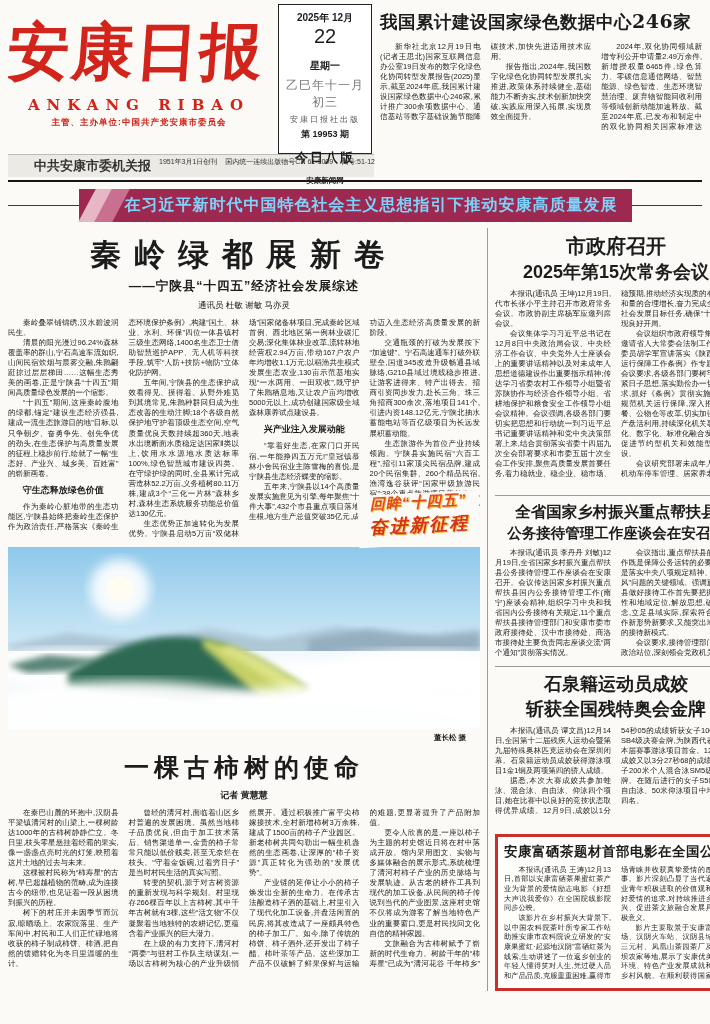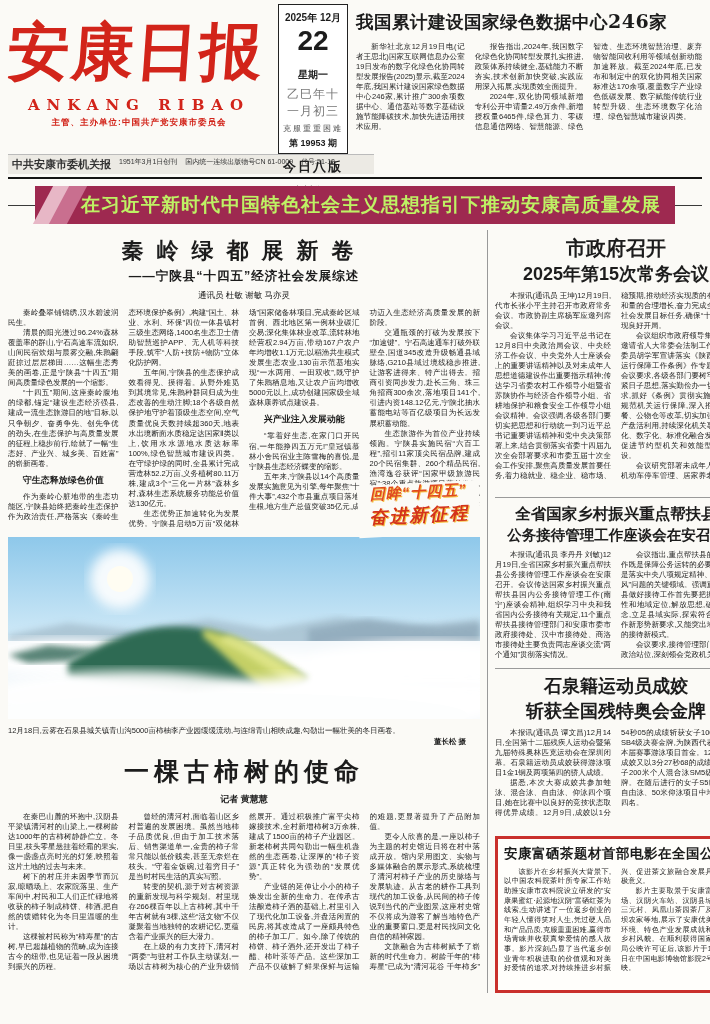--- a/index.html
+++ b/index.html
@@ -4,56 +4,56 @@
 <style>
   html,body{margin:0;padding:0;}
   body{width:710px;height:1024px;background:#f2f0ea;font-family:"Liberation Sans","DejaVu Sans",sans-serif;color:#1c1c1c;}
   #paper{position:relative;width:710px;height:1024px;background:#fbfaf6;overflow:hidden;box-sizing:border-box;padding:4px 8px;}
   
   .hdr{display:flex;gap:8px;}
   .masthead{width:262px;position:relative;}
   .mast-title{font-family:"DejaVu Serif","Liberation Serif",serif;font-weight:bold;color:#d2241a;font-size:62px;line-height:1.35;letter-spacing:2px;transform:skewX(-4deg);white-space:nowrap;padding-top:6px;}
   .mast-latin{font-family:"DejaVu Serif",serif;color:#d2241a;font-weight:bold;font-size:15px;letter-spacing:7px;text-align:center;margin-top:2px;}
   .mast-organ{color:#d2241a;font-weight:bold;font-size:8.5px;text-align:center;letter-spacing:1px;margin-top:3px;}
-  .datebox{width:70px;border:1.5px solid #222;box-sizing:border-box;text-align:center;padding:6px 2px 2px;height:150px;background:#fff;}
+  .datebox{width:94px;border:1.5px solid #222;box-sizing:border-box;text-align:center;padding:6px 2px 2px;height:150px;background:#fff;}
   .datebox .ym{font-size:10px;font-weight:bold;}
-  .datebox .day{font-size:28px;font-weight:bold;line-height:1.15;}
+  .datebox .day{font-size:20px;font-weight:normal;line-height:1.15;}
   .datebox .wd{font-size:10px;font-weight:bold;margin-top:11px;}
   .datebox .lunar{font-size:12px;color:#777;margin-top:4px;letter-spacing:1px;}
   .datebox .pub{font-size:8px;color:#555;margin-top:3px;letter-spacing:2px;}
   .datebox .issue{font-size:9px;font-weight:bold;margin-top:3px;}
   .datebox .pages{font-size:13px;font-weight:bold;margin-top:8px;letter-spacing:2px;}
   .datebox .site{font-size:7.5px;font-weight:bold;margin-top:9px;}
   .datebox .url{font-size:7.5px;margin-top:1px;}
   .hdr-art{flex:1;padding-top:4px;}
   .hdr-art h1{margin:2px 0 8px;font-size:17.5px;letter-spacing:.5px;white-space:nowrap;}
   .hdr-art h1 .num{font-family:"DejaVu Serif",serif;font-size:19px;}
   .foot-strip{width:358px;background:#eceae4;border-top:1px solid #bbb;font-size:7px;color:#333;padding:2px 4px;display:flex;gap:8px;white-space:nowrap;}
-  .foot-strip b{font-size:11px;}
+  .foot-strip b{font-size:13px;margin-left:22px;}
   .big-rule{border-top:2.5px solid #151515;margin:3px 0 0;}
   
   .cols{column-gap:10px;column-fill:auto;text-align:justify;overflow:hidden;}
   .cols p{margin:0;text-indent:2em;font-size:7.5px;line-height:1.34;}
   .c3{column-count:3;height:96px;}
   .c4{column-count:4;height:223px;}
   .c4b{column-count:4;height:170px;}
   .c2{column-count:2;}
   .subhead{font-size:9px;font-weight:bold;text-align:center;margin:5px 0;break-inside:avoid;}
   
   .slogan-row{display:flex;align-items:center;margin:7px 0 6px;}
   .slogan-row .line{flex:1;height:0;border-top:1.5px solid #3a3a3a;}
-  .slogan{position:relative;background:#9e2950;color:#bef264;font-weight:bold;font-size:19px;letter-spacing:1px;padding:6px 14px 6px 46px;white-space:nowrap;}
+  .slogan{position:relative;background:#9e2950;color:#7dd3fc;font-weight:bold;font-size:16px;letter-spacing:1px;padding:6px 14px 6px 46px;white-space:nowrap;}
   .slogan .sk1,.slogan .sk2{position:absolute;top:0;bottom:0;width:18px;transform:skewX(-28deg);}
   .slogan .sk1{left:8px;background:#e7b7c6;}
   .slogan .sk2{left:24px;background:#c96f8f;}
   
   .main{display:flex;gap:7px;}
   .left{width:472px;}
   .right{flex:1;border-left:1px solid #999;padding-left:7px;}
-  .qin-head{font-size:22px;font-weight:bold;text-align:center;letter-spacing:13px;margin:6px 0 2px;}
+  .qin-head{font-size:31px;font-weight:bold;text-align:center;letter-spacing:13px;margin:6px 0 2px;}
   .qin-sub{font-size:12.5px;font-weight:bold;text-align:center;letter-spacing:1px;}
   .byline{font-size:8.5px;text-align:center;margin:5px 0 6px;color:#222;}
   .byline b{font-size:9px;}
   .qin-body{position:relative;}
   .banner-gfx{position:absolute;right:0;bottom:-4px;width:122px;height:52px;background:#fbfaf6;text-align:center;transform:rotate(-3deg);}
   .banner-gfx .l1{font-size:15px;font-weight:bold;color:#e04a1f;font-style:italic;letter-spacing:1px;text-shadow:1px 1px 0 #f6c244;}
   .banner-gfx .l2{font-size:18px;font-weight:bold;color:#d3331b;font-style:italic;letter-spacing:2px;text-shadow:1px 1px 0 #f6c244;margin-top:1px;}
   .photo{margin-top:6px;}
   .caption{font-size:7.5px;line-height:1.4;margin-top:3px;text-align:justify;}
   .credit{font-size:7.5px;font-weight:bold;text-align:right;padding-right:14px;}
@@ -82,21 +82,21 @@
       <div class="mast-title">安康日报</div>
       <div class="mast-latin">ANKANG RIBAO</div>
       <div class="mast-organ">主管、主办单位:中国共产党安康市委员会</div>
     </div>
 
     <div class="datebox">
       <div class="ym">2025年 12月</div>
       <div class="day">22</div>
       <div class="wd">星期一</div>
       <div class="lunar">乙巳年十一月初三</div>
-      <div class="pub">克服重重困难</div>
+      <div class="pub">安康日报社出版</div>
       <div class="issue">第 19953 期</div>
       <div class="pages">今日八版</div>
       <div class="site">安康新闻网</div>
       <div class="url">www.akxw.cn</div>
     </div>
 
     <div class="hdr-art">
       <h1><span>我国累计建设国家绿色数据中心</span><span class="num">246</span><span>家</span></h1>
       <div class="cols c3">
           <p>新华社北京12月19日电(记者王思北)国家互联网信息办公室19日发布的数字化绿色化协同转型发展报告(2025)显示,截至2024年底,我国累计建设国家绿色数据中心246家,累计推广300余项数据中心、通信基站等数字基础设施节能降碳技术,加快先进适用技术应用。</p>
@@ -189,31 +189,30 @@
           <ellipse cx="420" cy="126" rx="120" ry="22" fill="#ffffff" filter="url(#blur6)"></ellipse>
           <path d="M0,118 L40,108 L90,112 L60,124 L20,126 Z" fill="#3c6f60" opacity="0.85" filter="url(#blur3)"></path>
           <path d="M60,126 C110,96 150,84 195,92 C235,100 260,118 300,142 L250,168 C200,150 120,150 60,140 Z" fill="#2e6b52" filter="url(#blur3)"></path>
           <path d="M195,92 C230,98 258,118 300,142 L265,160 C235,138 215,116 195,100 Z" fill="#cdd668" opacity="0.95" filter="url(#blur3)"></path>
           <path d="M210,104 C240,116 262,134 286,150 L300,142 C272,120 244,104 220,98 Z" fill="#e4e98e" opacity="0.8" filter="url(#blur3)"></path>
           <ellipse cx="120" cy="160" rx="140" ry="26" fill="#ffffff" opacity="0.95" filter="url(#blur6)"></ellipse>
           <ellipse cx="340" cy="166" rx="160" ry="28" fill="#ffffff" filter="url(#blur6)"></ellipse>
           <ellipse cx="430" cy="148" rx="90" ry="16" fill="#ffffff" opacity="0.9" filter="url(#blur6)"></ellipse>
           <ellipse cx="220" cy="178" rx="240" ry="22" fill="#fdfefe"></ellipse>
         </svg>
-        <div class="caption">12月18日,云雾在石泉县城关镇青山沟5000亩柿柚李产业园缓缓流动,与连绵青山相映成趣,勾勒出一幅壮美的冬日画卷。</div>
         <div class="credit">董长松 摄</div>
       </div>
 
       <div>
         <div class="pers-head">一棵古柿树的使命</div>
         <div class="byline"><b>记者 黄慧慧</b></div>
         <div class="cols c4b">
             <p>在秦巴山麓的环抱中,汉阴县平梁镇清河村的山梁上,一棵树龄达1000年的古柿树静静伫立。冬日里,枝头零星悬挂着经霜的果实,像一盏盏点亮时光的灯笼,映照着这片土地的过去与未来。</p>
+            <p>这棵被村民称为“柿寿星”的古树,早已超越植物的范畴,成为连接古今的纽带,也见证着一段从困境到振兴的历程。</p>
             <p>树下的村庄并未因季节而沉寂,晾晒场上、农家院落里、生产车间中,村民和工人们正忙碌地将收获的柿子制成柿饼、柿酒,把自然的馈赠转化为冬日里温暖的生计。</p>
-            <p>这棵被村民称为“柿寿星”的古树,早已超越植物的范畴,成为连接古今的纽带,也见证着一段从困境到振兴的历程。</p>
             <p>曾经的清河村,面临着山区乡村普遍的发展困境。虽然当地柿子品质优良,但由于加工技术落后、销售渠道单一,金贵的柿子常常只能以低价贱卖,甚至无奈烂在枝头。“守着金饭碗,过着穷日子”是当时村民生活的真实写照。</p>
             <p>转变的契机,源于对古树资源的重新发现与科学规划。村里现存266棵百年以上古柿树,其中千年古树就有3棵,这些“活文物”不仅凝聚着当地独特的农耕记忆,更蕴含着产业振兴的巨大潜力。</p>
             <p>在上级的有力支持下,清河村“两委”与驻村工作队主动谋划,一场以古柿树为核心的产业升级悄然展开。通过积极推广富平尖柿嫁接技术,全村新增柿树3万余株,建成了1500亩的柿子产业园区。新老柿树共同勾勒出一幅生机盎然的生态画卷,让深厚的“柿子资源”真正转化为强劲的“发展优势”。</p>
             <p>产业链的延伸让小小的柿子焕发出全新的生命力。在传承古法酿造柿子酒的基础上,村里引入了现代化加工设备,并盘活闲置的民房,将其改造成了一座颇具特色的柿子加工厂。如今,除了传统的柿饼、柿子酒外,还开发出了柿子醋、柿叶茶等产品。这些深加工产品不仅破解了鲜果保鲜与运输的难题,更显著提升了产品附加值。</p>
             <p>更令人欣喜的是,一座以柿子为主题的村史馆近日将在村中落成开放。馆内采用图文、实物与多媒体融合的展示形式,系统梳理了清河村柿子产业的历史脉络与发展轨迹。从古老的耕作工具到现代的加工设备,从民间的柿子传说到当代的产业图景,这座村史馆不仅将成为游客了解当地特色产业的重要窗口,更是村民找回文化自信的精神家园。</p>
             <p>文旅融合为古柿树赋予了崭新的时代生命力。树龄千年的“柿寿星”已成为“清河花谷 千年柿乡”的亮丽名片,村里围绕古树群修建了生态步道、休憩设施,开发出“春赏花、夏乘凉、秋摘果、冬品酒”的全季节旅游体验。游客们在这里不仅能触摸古树的沧桑,还能亲身体验柿子酒的酿造过程,感受民谣里描绘的乡土风情。</p>
           </div>
       </div>
     </div>
 
@@ -245,20 +244,21 @@
         <div class="r-h3">斩获全国残特奥会金牌</div>
         <div class="cols c2 ath-body">
             <p>本报讯(通讯员 谭文昌)12月14日,全国第十二届残疾人运动会暨第九届特殊奥林匹克运动会在深圳闭幕。石泉籍运动员成姣获得游泳项目1金1铜及两项第四的骄人成绩。</p>
             <p>据悉,本次大赛成姣共参加蛙泳、混合泳、自由泳、仰泳四个项目,她在比赛中以良好的竞技状态取得优异成绩。12月9日,成姣以1分54秒05的成绩斩获女子100米蛙泳SB4级决赛金牌,为陕西代表团夺得本届赛事游泳项目首金。12月11日,成姣又以3分27秒68的成绩,拿下女子200米个人混合泳SM5级决赛铜牌。在随后进行的女子S5级200米自由泳、50米仰泳项目中均获得第四名。</p>
           </div>
       </div>
 
       <div class="movie-box">
         <div class="movie-h">安康富硒茶题材首部电影在全国公映</div>
         <div class="cols c2 movie-body">
+            <p>本报讯(通讯员 王涛)12月13日,首部以安康富硒茶果蜜红茶产业为背景的爱情励志电影《好想大声说我爱你》在全国院线影院同步公映。</p>
             <p>该影片在乡村振兴大背景下,以中国农科院茶叶所专家工作站助推安康市农科院设立研发的“安康果蜜红·起源地汉阴”富硒红茶为线索,生动讲述了一位返乡创业的年轻人懂得笑对人生,凭过硬人品和产品品质,克服重重困难,赢得市场青睐并收获真挚爱情的感人故事。影片深刻凸显了当代返乡创业青年积极进取的价值观和对美好爱情的追求,对持续推进乡村振兴、促进茶文旅融合发展具有积极意义。</p>
             <p>影片主要取景于安康富强机场、汉阴火车站、汉阴县城关镇三元村、凤凰山茶园茶厂及大木坝农家等地,展示了安康优美生态环境、特色产业发展成就和凉爽乡村风貌。在顺利获得国家电影局公映许可证后,该影片于12月6日在中国电影博物馆影院2号厅首映。</p>
           </div>
       </div>
 
     </div>
   </div>
 </div>
 
 </body></html>

